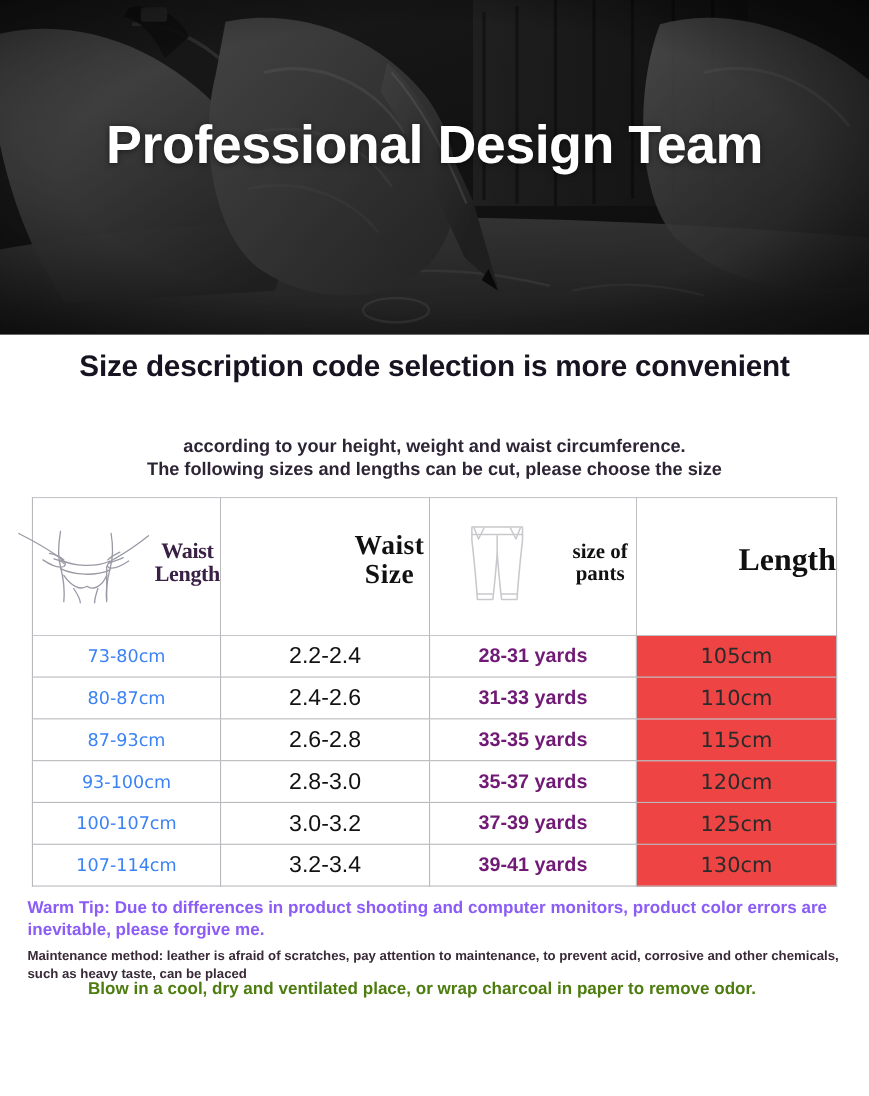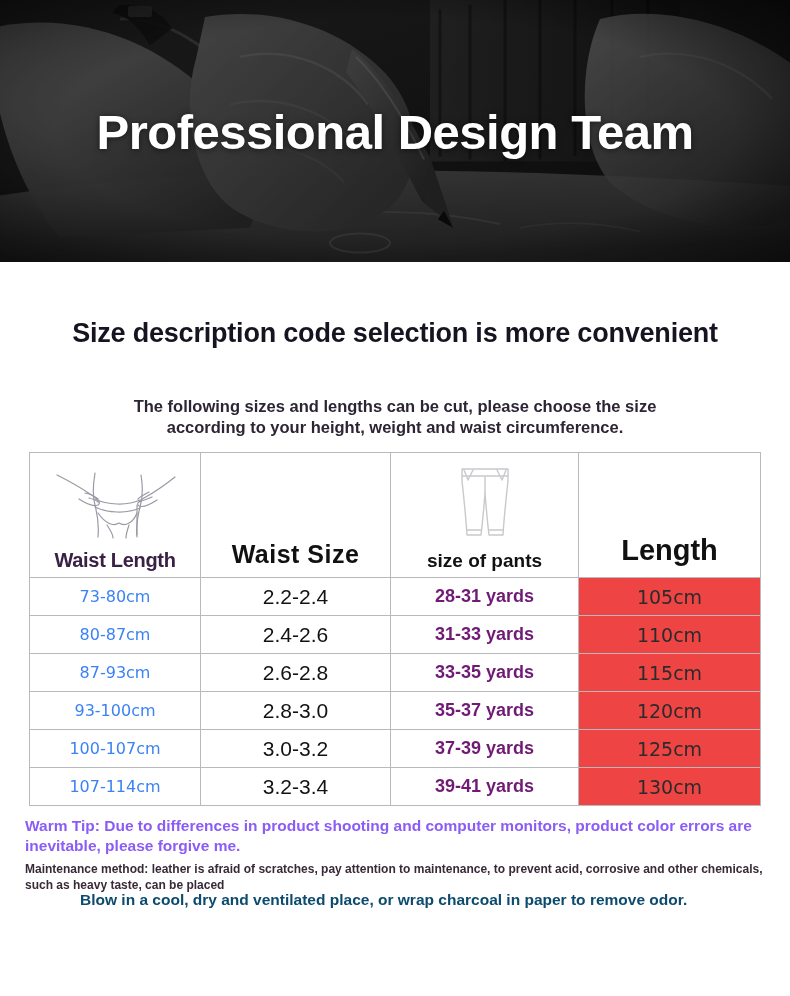--- a/index.html
+++ b/index.html
@@ -18,21 +18,21 @@
     position: relative;
     width: 790px;
     height: 996px;
     background: #ffffff;
   }
 
   
   .hero {
     position: relative;
     width: 790px;
-    height: 262px;
+    height: 304px;
     overflow: hidden;
     background: #1a1a1a;
   }
   .hero-photo {
     position: absolute;
     inset: 0;
     background: #1c1c1c;
   }
   .hero-photo svg {
     position: absolute;
@@ -103,26 +103,27 @@
   .col-pants   { width: 188px; }
   .col-length  { width: 182px; }
 
   thead th {
     height: 124px;
     position: relative;
     background: #ffffff;
   }
   .head-inner {
     display: flex;
-    flex-direction: column;
+    flex-direction: row;
     justify-content: flex-end;
     align-items: center;
     height: 124px;
     box-sizing: border-box;
     padding-bottom: 6px;
+    font-family: Liberation Serif, serif;
   }
   .head-icon {
     flex: 1 1 auto;
     display: flex;
     align-items: center;
     justify-content: center;
     width: 100%;
   }
   .head-icon svg { display: block; }
   .head-label { line-height: 1.05; }
@@ -197,21 +198,21 @@
     color: #3a2a38;
     font-size: 12px;
     font-weight: bold;
     line-height: 1.33;
   }
   .odor-note {
     position: absolute;
     left: 80px;
     top: 890px;
     width: 690px;
-    color: #0c4a6e;
+    color: #4d7c0f;
     font-size: 15.5px;
     font-weight: bold;
     line-height: 1.35;
   }
 </style>
 </head>
 <body>
 
 <div class="page">
 
@@ -291,22 +292,22 @@
         <rect width="790" height="276" fill="url(#vign)"></rect>
         <rect width="790" height="276" fill="#000" opacity="0.28"></rect>
       </svg>
     </div>
     <div class="hero-title">Professional Design Team</div>
   </div>
 
   <div class="section-heading">Size description code selection is more convenient</div>
 
   <div class="intro">
+    <div>according to your height, weight and waist circumference.</div>
     <div>The following sizes and lengths can be cut, please choose the size</div>
-    <div>according to your height, weight and waist circumference.</div>
   </div>
 
   <div class="size-table-wrap">
     <table class="size-table">
       <colgroup>
         <col class="col-waist">
           <col class="col-size">
           <col class="col-pants">
           <col class="col-length">
       </colgroup>

